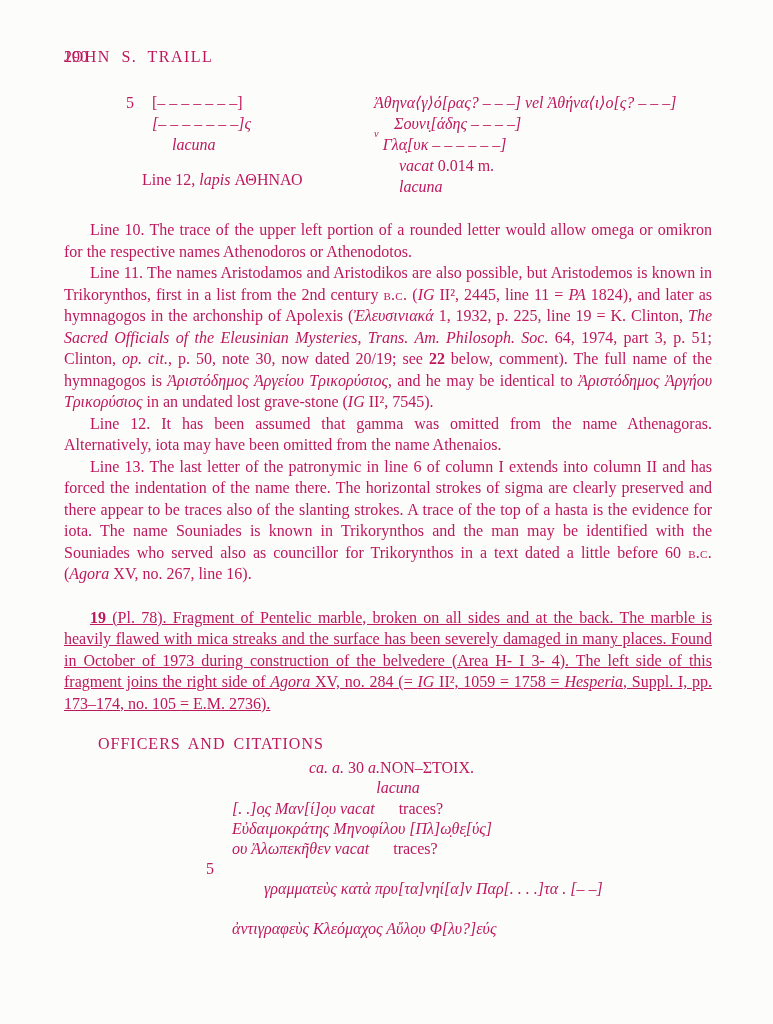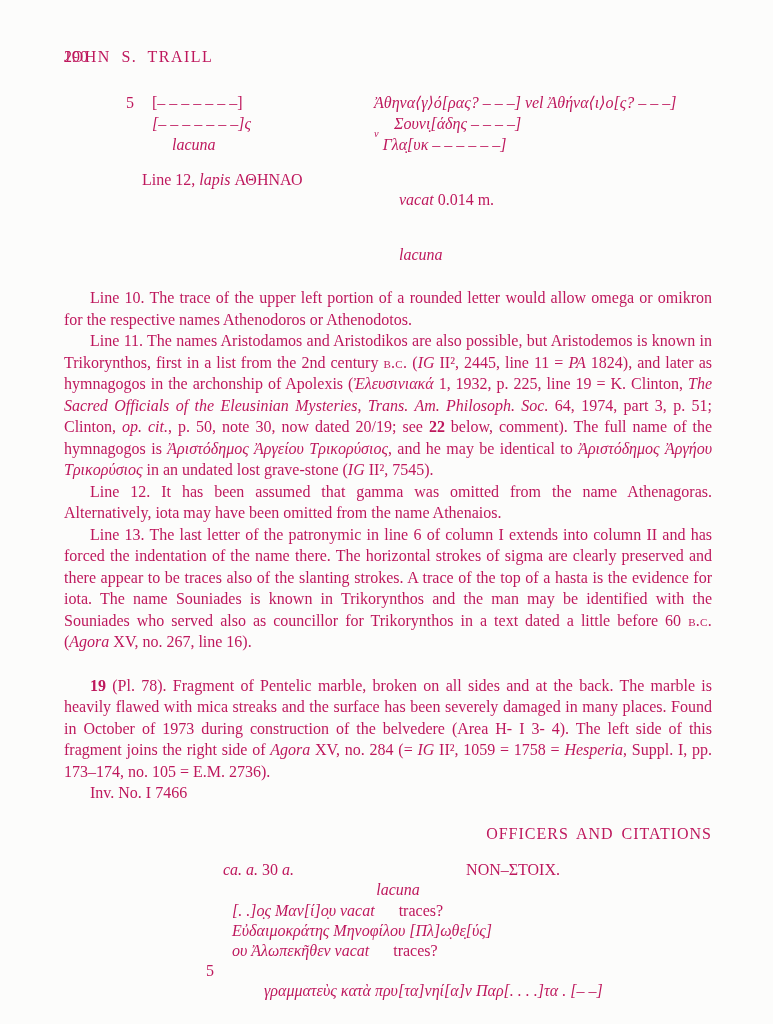--- a/index.html
+++ b/index.html
@@ -19,30 +19,30 @@
   .hdr{position:relative;height:22px;}
   .pgnum{position:absolute;left:0;top:0;}
   .hdr-title{display:block;text-align:left;letter-spacing:1.5px;word-spacing:5px;}
   
   .insc18{display:flex;margin:22px 0 0 62px;line-height:21px;}
   .insc18-left{width:248px;}
   .insc18-right{flex:1;}
   .insc-row{display:flex;white-space:pre;}
   .insc-num{width:26px;flex:0 0 26px;font-style:normal;}
   .ind20{margin-left:20px;}
-  .ind25{margin-left:25px;margin-top:34px;}
+  .ind25{margin-left:25px;}
   .insc-note{margin-top:14px;margin-left:16px;white-space:pre;}
   
   .comments{margin-top:22px;}
   .body-par{margin:0;text-align:justify;text-indent:26px;line-height:21.5px;}
-  .entry19{margin-top:22px;}
+  .entry19{margin-top:22px;text-decoration:underline;}
   
   .insc19{margin-top:20px;line-height:20px;}
-  .insc19 .heading{text-align:right;padding-left:34px;letter-spacing:1px;word-spacing:3px;}
-  .meta-row{display:flex;justify-content:space-between;margin-top:16px;}
+  .insc19 .heading{text-align:left;padding-left:34px;letter-spacing:1px;word-spacing:3px;}
+  .meta-row{display:flex;justify-content:center;margin-top:4px;}
   .meta-row .date{margin-left:159px;}
   .meta-row .stoich{margin-right:152px;}
   .lacuna-c{text-align:center;padding-left:20px;}
   .insc19-lines{margin-left:168px;margin-top:1px;position:relative;}
   .insc19-line{white-space:pre;position:relative;line-height:20px;}
   .lnum{position:absolute;left:-26px;top:0;font-style:normal;}
   
   .sg-r{font-style:normal;}
   .sg-i{font-style:italic;}
   .sg-b{font-weight:bold;font-style:normal;}
@@ -83,21 +83,20 @@
 
   <section class="comments">
     <p class="body-par"><span class="sg-r">Line 10.  The trace of the upper left portion of a rounded letter would allow omega or omikron for the respective names Athenodoros or Athenodotos.</span></p>
     <p class="body-par"><span class="sg-r">Line 11.  The names Aristodamos and Aristodikos are also possible, but Aristodemos is known in Trikorynthos, first in a list from the 2nd century </span><span class="sg-sc">b.c.</span><span class="sg-r"> (</span><span class="sg-i">IG</span><span class="sg-r"> II², 2445, line 11 = </span><span class="sg-i">PA</span><span class="sg-r"> 1824), and later as hymnagogos in the archonship of Apolexis (</span><span class="sg-i">Ἐλευσινιακά</span><span class="sg-r"> 1, 1932, p. 225, line 19 = K. Clinton, </span><span class="sg-i">The Sacred Officials of the Eleusinian Mysteries</span><span class="sg-r">, </span><span class="sg-i">Trans. Am. Philosoph. Soc.</span><span class="sg-r"> 64, 1974, part 3, p. 51; Clinton, </span><span class="sg-i">op. cit.</span><span class="sg-r">, p. 50, note 30, now dated 20/19; see </span><span class="sg-b">22</span><span class="sg-r"> below, comment).  The full name of the hymnagogos is </span><span class="sg-i">Ἀριστόδημος Ἀργείου Τρικορύσιος</span><span class="sg-r">, and he may be identical to </span><span class="sg-i">Ἀριστόδημος Ἀργήου Τρικορύσιος</span><span class="sg-r"> in an undated lost grave-stone (</span><span class="sg-i">IG</span><span class="sg-r"> II², 7545).</span></p>
     <p class="body-par"><span class="sg-r">Line 12.  It has been assumed that gamma was omitted from the name Athenagoras.  Alternatively, iota may have been omitted from the name Athenaios.</span></p>
     <p class="body-par"><span class="sg-r">Line 13.  The last letter of the patronymic in line 6 of column I extends into column II and has forced the indentation of the name there.  The horizontal strokes of sigma are clearly preserved and there appear to be traces also of the slanting strokes.  A trace of the top of a hasta is the evidence for iota.  The name Souniades is known in Trikorynthos and the man may be identified with the Souniades who served also as councillor for Trikorynthos in a text dated a little before 60 </span><span class="sg-sc">b.c.</span><span class="sg-r"> (</span><span class="sg-i">Agora</span><span class="sg-r"> XV, no. 267, line 16).</span></p>
   </section>
 
   <section class="entry19">
     <p class="body-par"><span class="sg-b">19</span><span class="sg-r"> (Pl. 78).  Fragment of Pentelic marble, broken on all sides and at the back.  The marble is heavily flawed with mica streaks and the surface has been severely damaged in many places.  Found in October of 1973 during construction of the belvedere (Area H- I 3- 4).  The left side of this fragment joins the right side of </span><span class="sg-i">Agora</span><span class="sg-r"> XV, no. 284 (= </span><span class="sg-i">IG</span><span class="sg-r"> II², 1059 = 1758 = </span><span class="sg-i">Hesperia</span><span class="sg-r">, Suppl. I, pp. 173–174, no. 105 = E.M. 2736).</span></p>
-    <p class="body-par"><span class="sg-r">Inv. No. I 7466</span></p>
   </section>
 
   <section class="insc19">
     <div class="heading">OFFICERS AND CITATIONS</div>
     <div class="meta-row">
       <span class="date"><span class="sg-i">ca. a.</span><span class="sg-r"> 30 </span><span class="sg-i">a.</span></span>
       <span class="stoich">ΝΟΝ–ΣΤΟΙΧ.</span>
     </div>
     <div class="lacuna-c"><span class="sg-i">lacuna</span></div>
 

